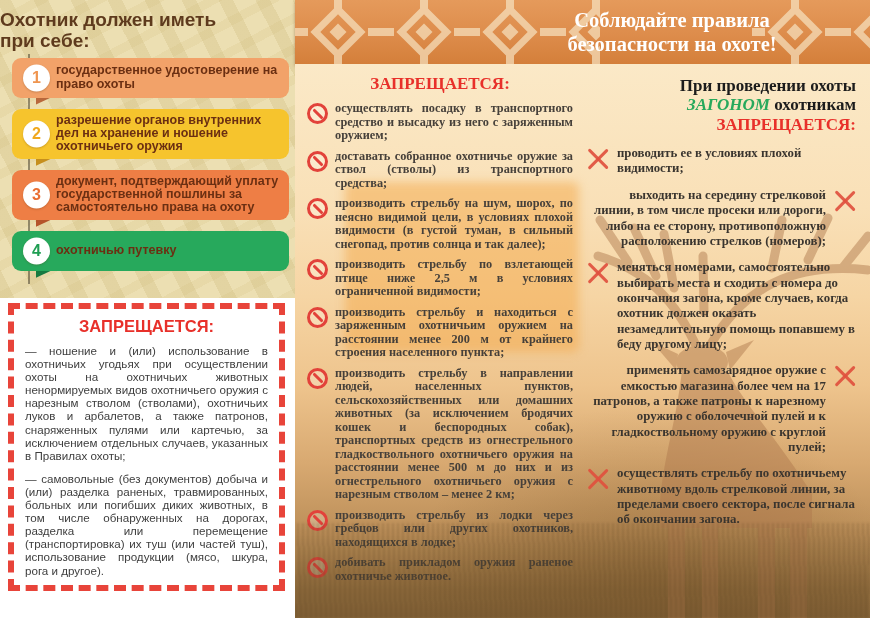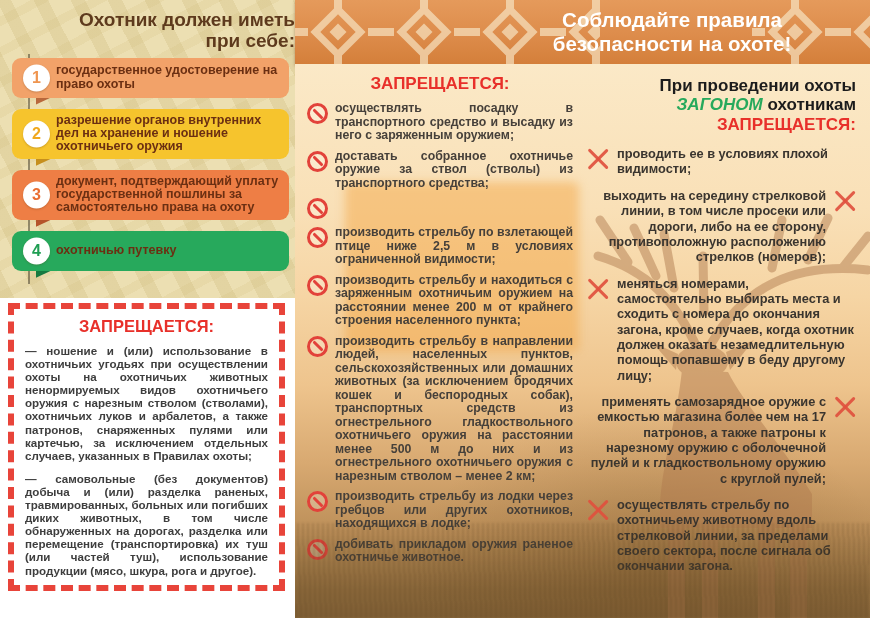--- a/index.html
+++ b/index.html
@@ -13,23 +13,22 @@
   
   .left-col{width:295px;height:618px;background:#ffffff;flex-shrink:0;display:flex;flex-direction:column;}
   .left-top{
     position:relative;height:298px;flex-shrink:0;
     background-color:#ecdfb2;
     background-image:
       repeating-linear-gradient(63deg, rgba(203,183,120,.28) 0 13px, rgba(236,224,180,0) 13px 33px),
       repeating-linear-gradient(-28deg, rgba(214,194,132,.22) 0 9px, rgba(236,224,180,0) 9px 27px);
   }
   .left-title{
-    padding-top:9px;text-align:right;font-weight:bold;font-size:19px;line-height:1.12;
+    padding-top:9px;text-align:left;font-weight:bold;font-size:19px;line-height:1.12;
     color:#5e3a1d;
-    padding-left:42px;
   }
   .timeline{position:absolute;left:28px;top:54px;width:2px;height:230px;background:#4a4331;opacity:.55;}
   .badge-list{position:relative;margin:6px 6px 0 12px;}
   .badge{
     position:relative;border-radius:9px;margin-bottom:11px;
     padding:5px 8px 5px 44px;min-height:30px;
     display:flex;align-items:center;
   }
   .badge-fold{position:absolute;left:24px;bottom:-7px;width:15px;height:7px;
     clip-path:polygon(0 0,100% 0,0 100%);}
@@ -40,25 +39,25 @@
     font-weight:bold;font-size:16px;box-shadow:0 1px 2px rgba(90,50,10,.25);
   }
   .badge-text{margin:0;font-weight:bold;font-size:12.5px;line-height:1.07;color:#6b2f12;}
 
   .left-bottom{flex:1;background:#ffffff;}
   .ban-box{
     margin:5px 10px 0 8px;border:6px dashed #e8443a;background:#ffffff;
     padding:6px 11px 8px 11px;
   }
   .ban-box-title{text-align:center;font-weight:bold;font-size:16.5px;color:#e8302a;margin:2px 0 8px 0;}
-  .ban-box p{margin:0 0 10px 0;font-weight:bold;font-size:11.6px;line-height:1.13;color:#3e3e3e;text-align:justify;}
+  .ban-box p{margin:0 0 10px 0;font-weight:normal;font-size:11.6px;line-height:1.13;color:#3e3e3e;text-align:justify;}
   .ban-box p:last-child{margin-bottom:0;}
 
   
-  .right-area{position:relative;width:575px;height:459px;flex-shrink:0;}
+  .right-area{position:relative;width:575px;height:459px;flex-shrink:0;font-family:Liberation Serif, serif;}
   .banner{
     position:relative;height:64px;overflow:hidden;
     background:linear-gradient(180deg,#e59a5b 0%,#dd8c4b 55%,#d47f3a 100%);
     box-shadow:0 2px 3px rgba(110,60,20,.45);
   }
   .banner svg.orn{position:absolute;top:0;height:64px;opacity:.85;}
   .orn-left{left:0;width:305px;}
   .orn-right{right:0;width:118px;}
   .banner-title{
     position:absolute;top:50%;right:28px;transform:translateY(-50%);
@@ -246,20 +245,21 @@
               <p class="rule-text">осуществлять посадку в транспортного средство и высадку из него с заряженным оружием;</p>
             </div>
 
             <div class="rule-item">
               <span class="no-entry-icon"></span>
               <p class="rule-text">доставать собранное охотничье оружие за ствол (стволы) из транспортного средства;</p>
             </div>
 
             <div class="rule-item">
               <span class="no-entry-icon"></span>
+              <p class="rule-text">производить стрельбу на шум, шорох, по неясно видимой цели, в условиях плохой видимости (в густой туман, в сильный снегопад, против солнца и так далее);</p>
             </div>
 
             <div class="rule-item">
               <span class="no-entry-icon"></span>
               <p class="rule-text">производить стрельбу по взлетающей птице ниже 2,5 м в условиях ограниченной видимости;</p>
             </div>
 
             <div class="rule-item">
               <span class="no-entry-icon"></span>
               <p class="rule-text">производить стрельбу и находиться с заряженным охотничьим оружием на расстоянии менее 200 м от крайнего строения населенного пункта;</p>

